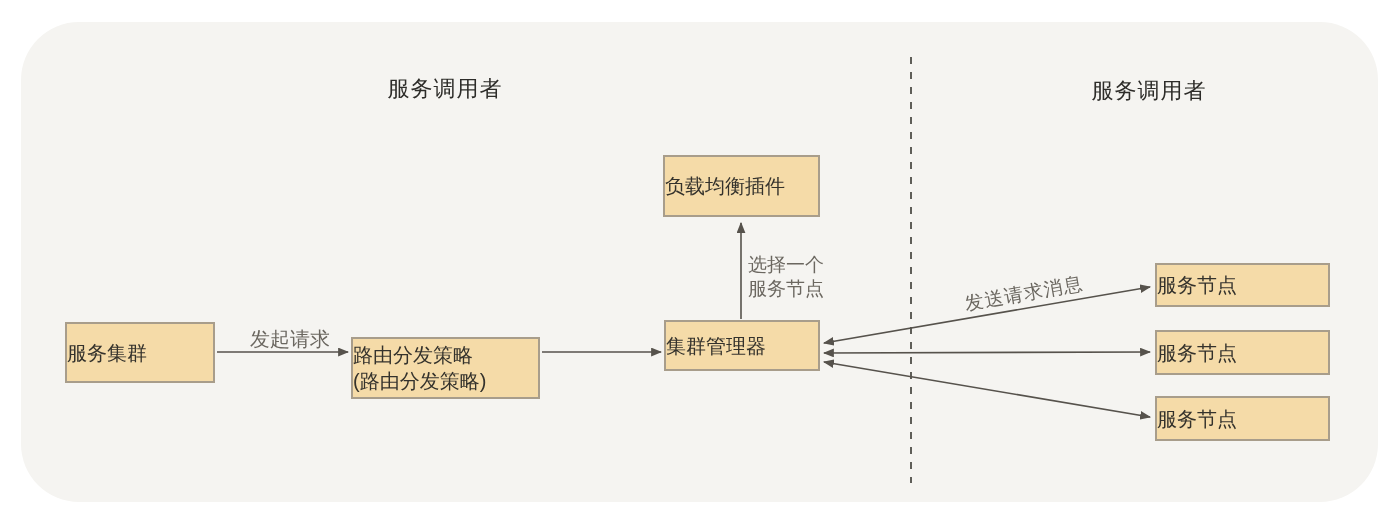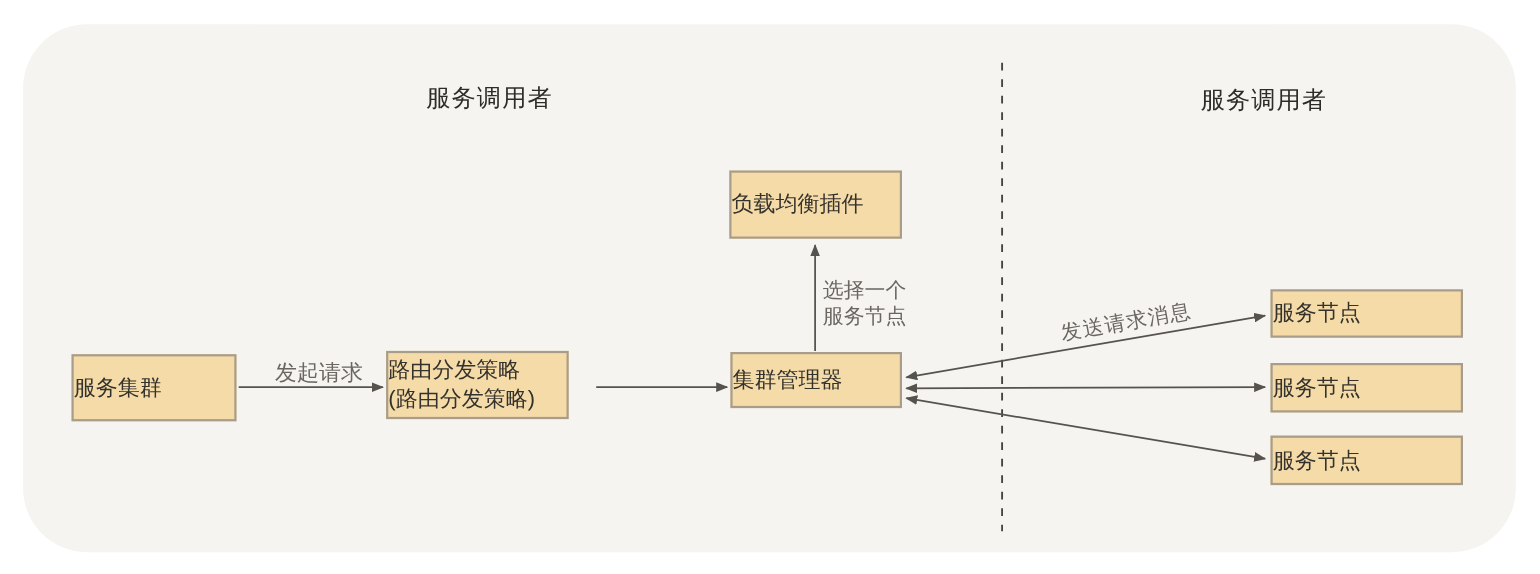--- a/index.html
+++ b/index.html
@@ -98,21 +98,21 @@
     <line x1="824" y1="362" x2="1150" y2="417" stroke="#56524c" stroke-width="1.6" marker-start="url(#ah)" marker-end="url(#ah)"></line>
   </svg>
 
   <div class="section-title" style="left:385px; top:74px; width:120px;">服务调用者</div>
   <div class="section-title" style="left:1089px; top:76px; width:120px;">服务调用者</div>
 
   <div class="node" style="left:65px; top:322px; width:150px; height:61px;">
     <span>服务集群</span>
   </div>
 
-  <div class="node" style="left:351px; top:319px; width:166px; height:62px;">
+  <div class="node" style="left:351px; top:337px; width:189px; height:62px;">
     <span>路由分发策略</span>
     <span>(路由分发策略)</span>
   </div>
 
   <div class="node" style="left:663px; top:155px; width:157px; height:62px;">
     <span>负载均衡插件</span>
   </div>
 
   <div class="node" style="left:664px; top:320px; width:156px; height:51px;">
     <span>集群管理器</span>

